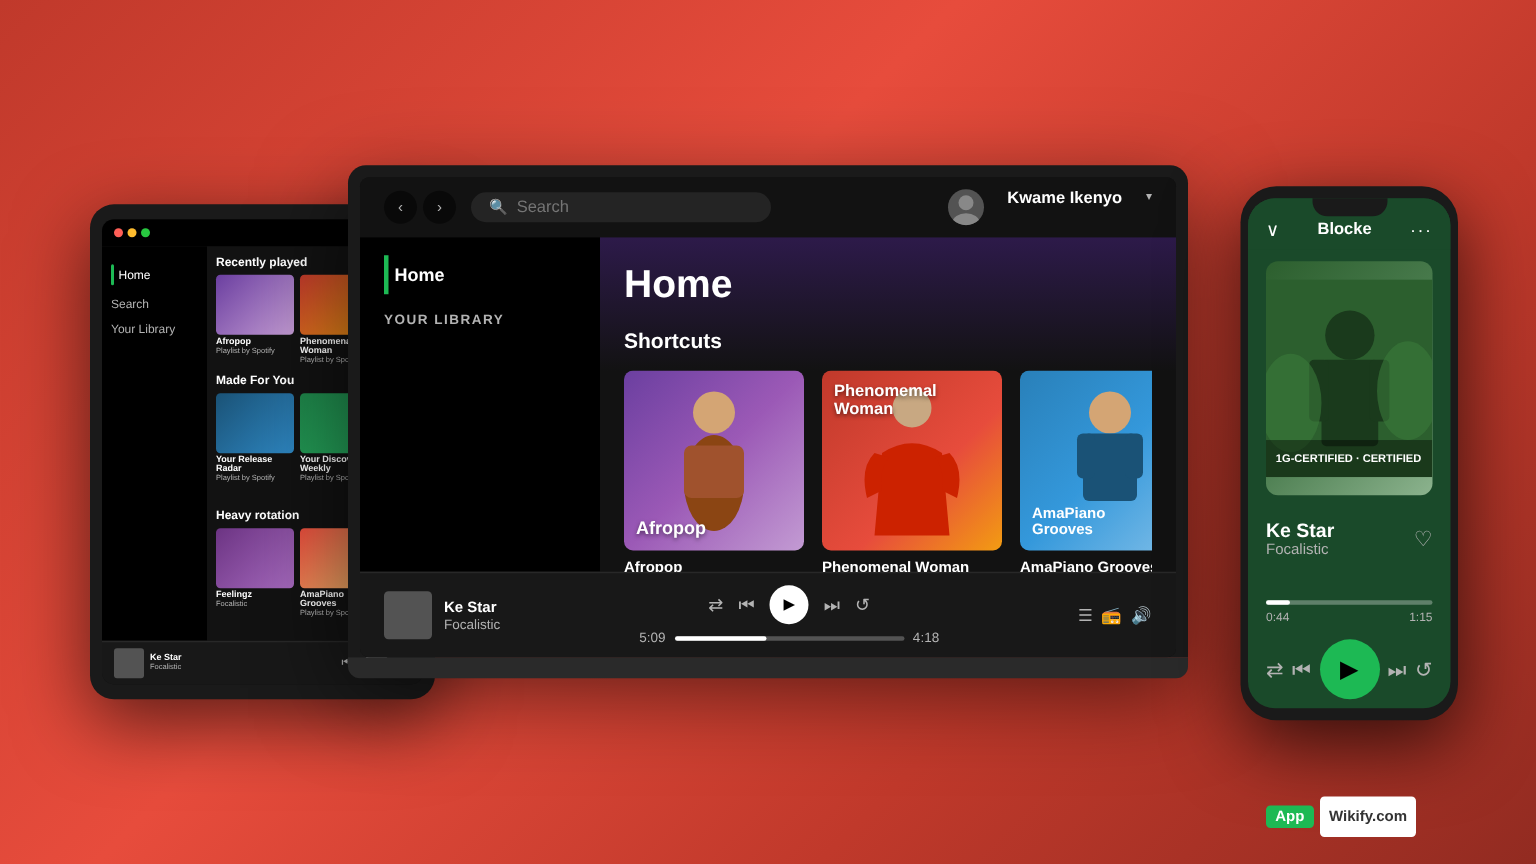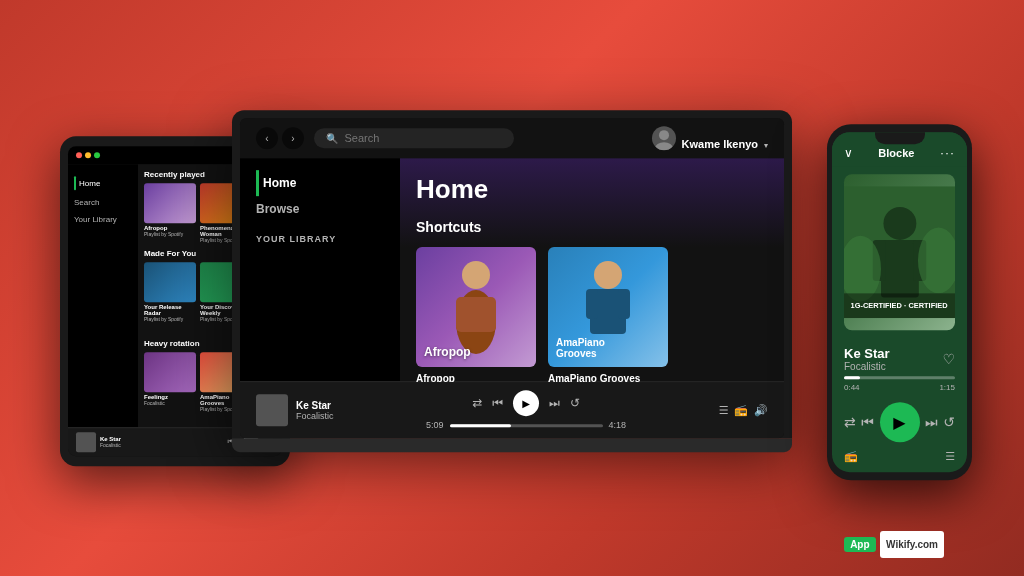--- a/index.html
+++ b/index.html
@@ -85,22 +85,22 @@
       background: none;
       border: none;
       color: #b3b3b3;
       font-size: 11px;
       outline: none;
       width: 100%;
     }
     .search-icon-sm { color: #b3b3b3; font-size: 10px; }
     .header-right {
       display: flex;
-      align-items: flex-end;
-      gap: 6px;
+      align-items: flex-start;
+      gap: 16px;
       margin-left: auto;
     }
     .user-avatar {
       width: 24px;
       height: 24px;
       border-radius: 50%;
       background: #535353;
       overflow: hidden;
     }
     .user-name { color: #fff; font-size: 11px; font-weight: 600; }
@@ -387,20 +387,21 @@
       align-items: center;
       justify-content: space-between;
     }
     .phone-track-name { color: #fff; font-size: 13px; font-weight: 700; }
     .phone-track-artist { color: #b3b3b3; font-size: 10px; }
     .phone-heart { color: #b3b3b3; font-size: 14px; }
 
     .phone-progress {
       padding: 0 12px;
       margin-bottom: 6px;
+      margin-top: 24px;
     }
     .phone-progress-track {
       height: 3px;
       background: rgba(255,255,255,0.3);
       border-radius: 2px;
       margin-bottom: 4px;
     }
     .phone-progress-fill {
       width: 14%;
       height: 100%;
@@ -493,21 +494,20 @@
           <span class="user-name">Kwame Ikenyo</span>
           <span class="chevron">▾</span>
         </div>
       </div>
 
       <div class="spotify-body">
 
         <div class="sidebar">
           <div class="sidebar-nav">
             <div class="sidebar-item active">Home</div>
-            <div class="sidebar-item">Browse</div>
           </div>
           <div class="sidebar-section-title">YOUR LIBRARY</div>
         </div>
 
         <div class="main-content">
           <div class="page-title">Home</div>
           <div class="section-label">Shortcuts</div>
           <div class="shortcuts-grid">
 
             <div class="playlist-card">
@@ -516,20 +516,33 @@
                   <circle cx="60" cy="28" r="14" fill="#d4a574"></circle>
                   <ellipse cx="60" cy="75" rx="20" ry="32" fill="#8b4513"></ellipse>
                   <rect x="40" y="50" width="40" height="35" rx="5" fill="#a0522d"></rect>
                 </svg>
                 <span class="card-title-overlay">Afropop</span>
               </div>
               <div class="card-label">Afropop</div>
 
             </div>
 
+            <div class="playlist-card">
+              <div class="playlist-card-img card-phenomenal">
+                <svg class="figure-woman-svg" viewBox="0 0 120 120" xmlns="http://www.w3.org/2000/svg">
+                  <circle cx="60" cy="25" r="13" fill="#c8a882"></circle>
+                  <path d="M40 55 Q60 42 80 55 L85 110 H35 Z" fill="#cc2200"></path>
+                  <path d="M35 55 Q25 65 30 85 L40 80 Q38 65 45 58Z" fill="#cc2200"></path>
+                  <path d="M85 55 Q95 65 90 85 L80 80 Q82 65 75 58Z" fill="#cc2200"></path>
+                </svg>
+                <div style="position:absolute;top:8px;left:8px;color:#fff;font-size:11px;font-weight:800;text-shadow:0 1px 3px rgba(0,0,0,0.5);">Phenomemal<br>Woman</div>
+              </div>
+              <div class="card-label">Phenomenal Woman</div>
+
+            </div>
 
             <div class="playlist-card">
               <div class="playlist-card-img card-amapiano">
                 <svg class="figure-woman-svg" viewBox="0 0 120 120" xmlns="http://www.w3.org/2000/svg">
                   <circle cx="60" cy="28" r="14" fill="#d4a574"></circle>
                   <rect x="42" y="42" width="36" height="45" rx="4" fill="#1a5276"></rect>
                   <rect x="38" y="42" width="12" height="30" rx="4" fill="#1a5276"></rect>
                   <rect x="70" y="42" width="12" height="30" rx="4" fill="#1a5276"></rect>
                 </svg>
                 <div style="position:absolute;bottom:8px;left:8px;color:#fff;font-size:10px;font-weight:800;">AmaPiano<br>Grooves</div>

